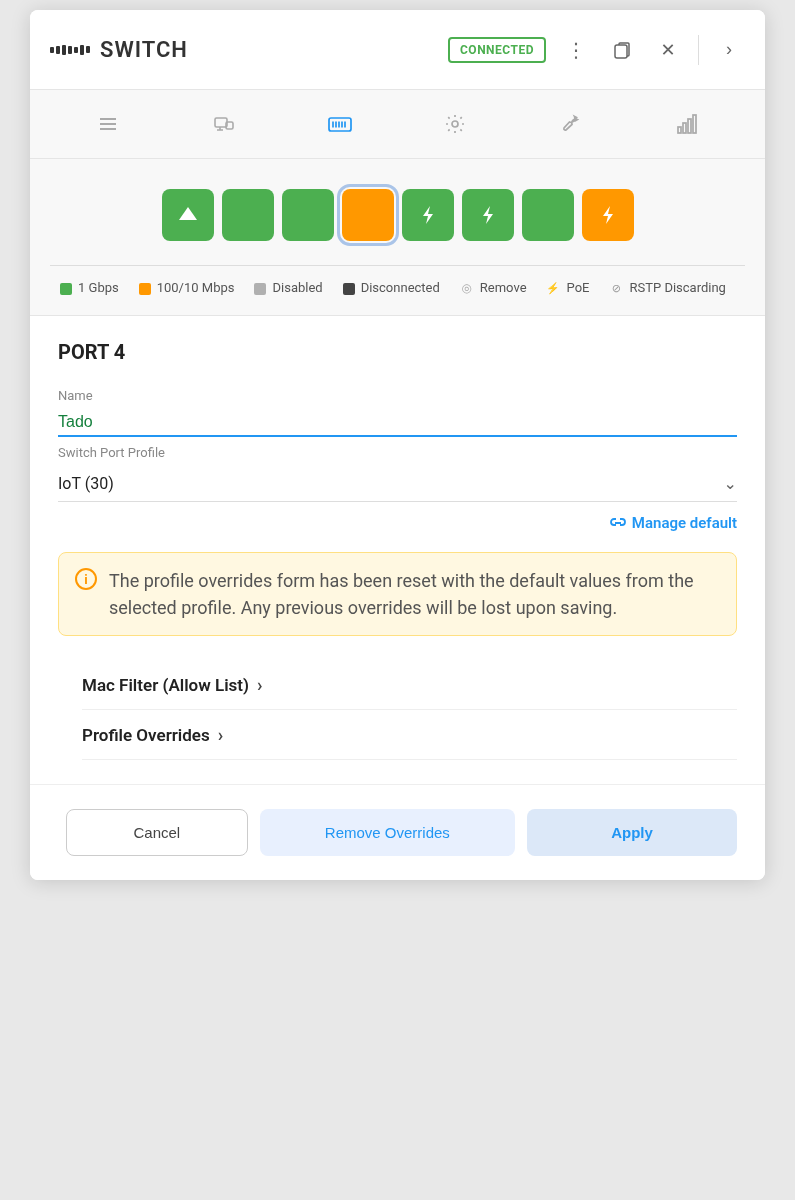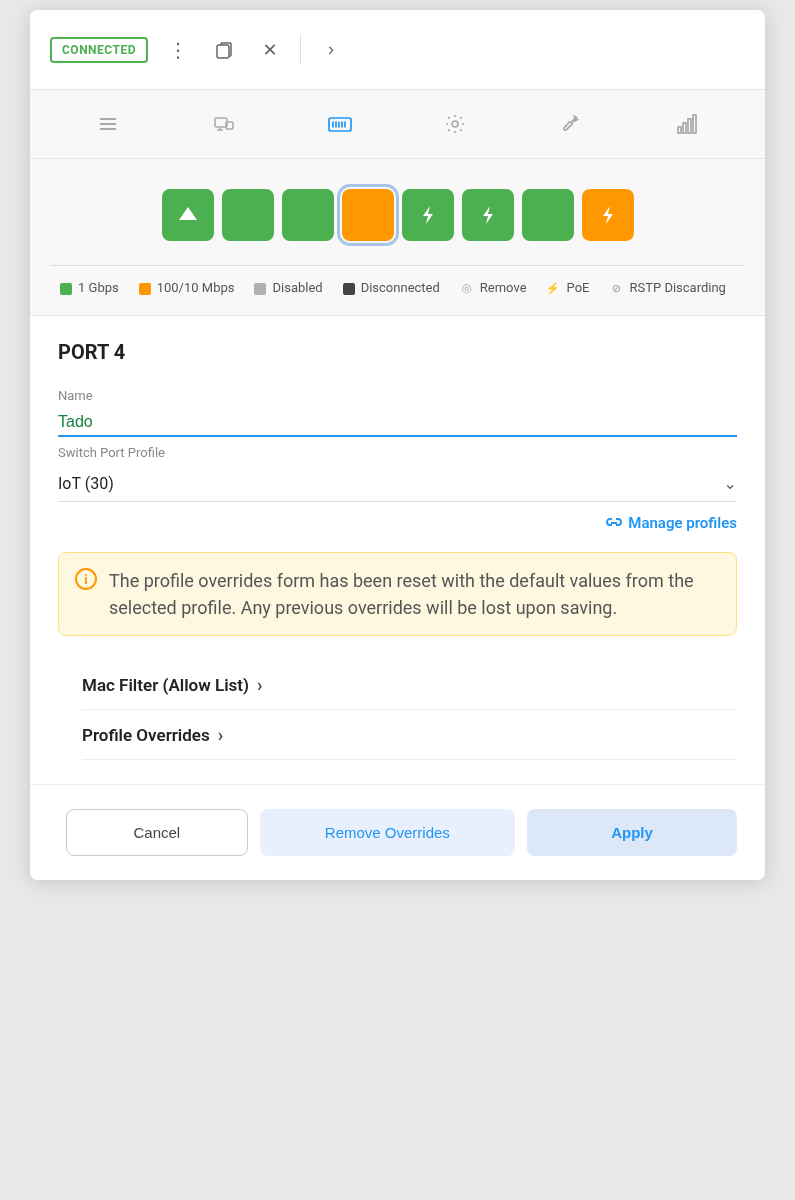--- a/index.html
+++ b/index.html
@@ -336,20 +336,32 @@
       cursor: pointer;
       font-weight: 700;
     }
   </style>
 </head>
 <body>
 
 <div class="panel">
 
   <div class="header">
+    <div class="header-icon">
+      <div class="switch-bars">
+        <div class="switch-bar"></div>
+        <div class="switch-bar"></div>
+        <div class="switch-bar"></div>
+        <div class="switch-bar"></div>
+        <div class="switch-bar"></div>
+        <div class="switch-bar"></div>
+        <div class="switch-bar"></div>
+      </div>
+      <span class="header-title">SWITCH</span>
+    </div>
     <div class="header-controls">
       <span class="connected-badge">CONNECTED</span>
       <button class="header-btn">
         <span>⋮</span>
       </button>
       <button class="header-btn">
         <svg width="20" height="20" viewBox="0 0 20 20" fill="none" stroke="#666" stroke-width="1.5">
           <rect x="3" y="5" width="12" height="13" rx="2"></rect>
           <path d="M7 5V4a1 1 0 011-1h8a1 1 0 011 1v11a1 1 0 01-1 1h-1"></path>
         </svg>
@@ -495,21 +507,21 @@
       <div class="select-wrapper">
         <span class="select-value">IoT (30)</span>
         <span class="select-chevron">⌄</span>
       </div>
     </div>
 
     <div class="manage-profiles">
       <svg width="16" height="16" viewBox="0 0 16 16" fill="none" stroke="#2196f3" stroke-width="1.8">
         <path d="M6 4H4a3 3 0 000 6h2M10 4h2a3 3 0 010 6h-2M5 8h6"></path>
       </svg>
-      <span>Manage profiles</span>
+      <span>Manage default</span>
     </div>
 
     <div class="info-box">
       <div class="info-icon">i</div>
       <div class="info-text">The profile overrides form has been reset with the default values from the selected profile. Any previous overrides will be lost upon saving.</div>
     </div>
 
     <div class="expand-section">
       <span>Mac Filter (Allow List)</span>
       <span class="expand-chevron">›</span>

